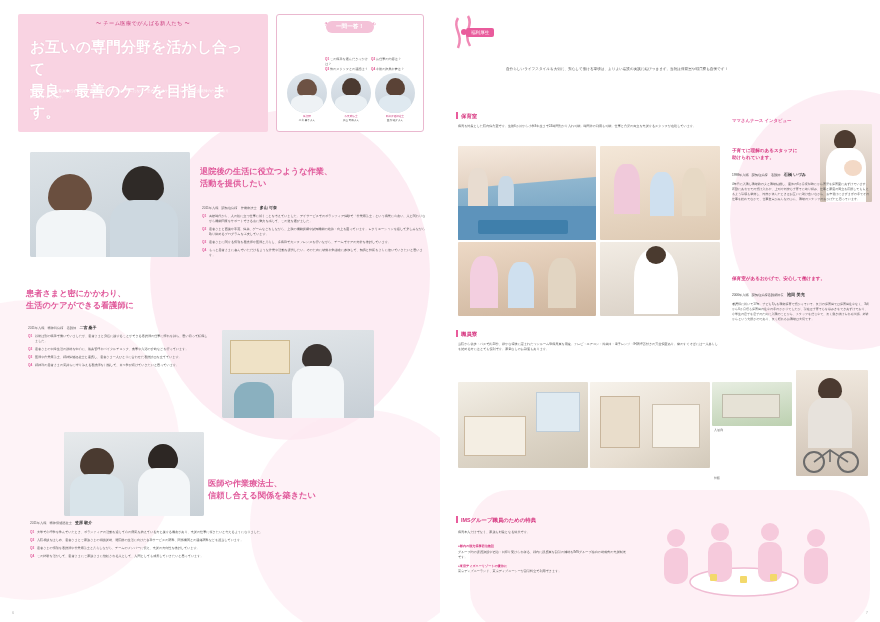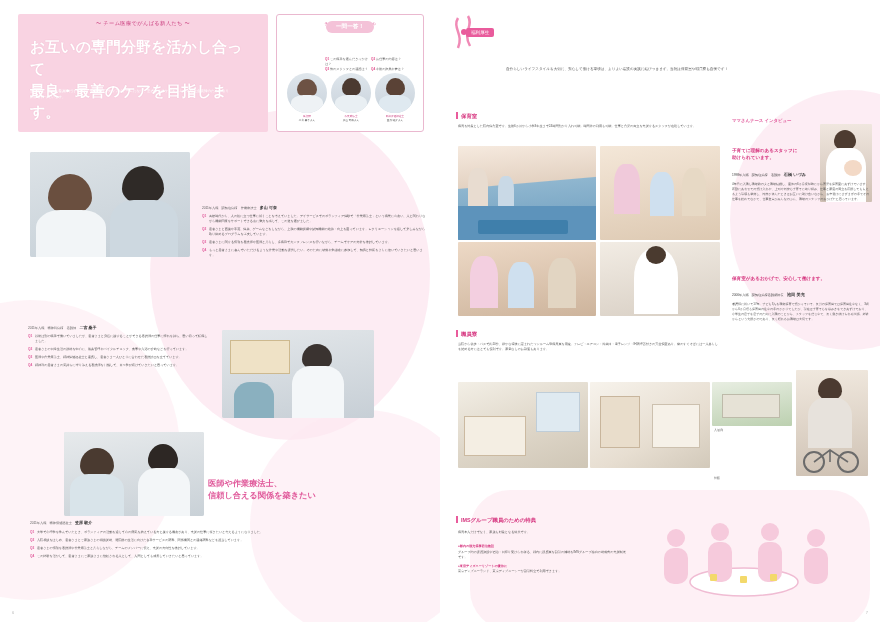--- a/index.html
+++ b/index.html
@@ -180,20 +180,22 @@
       </div>
     </div>
 
     <div class="iv-photo" style="left:30px; top:152px; width:160px; height:105px;">
       <div style="position:absolute; inset:0; background:linear-gradient(165deg,#dde3e7 0%,#c4ced6 100%);"></div>
       <div class="silh" style="left:18px; top:22px; width:44px; height:40px; background:#6a4f3f;"></div>
       <div class="silh" style="left:6px; top:58px; width:70px; height:50px; background:#f2f5f7; border-radius:35% 35% 0 0;"></div>
       <div class="silh" style="left:92px; top:14px; width:42px; height:38px; background:#2f2a27;"></div>
       <div class="silh" style="left:80px; top:48px; width:68px; height:60px; background:#cdd8e0; border-radius:35% 35% 0 0;"></div>
     </div>
+    <div class="iv-head" style="left:200px; top:166px; width:230px; white-space:pre-line;">退院後の生活に役立つような作業、
+活動を提供したい</div>
     <div class="iv-meta" style="left:202px; top:205px;">
       <span>2011年入職</span>　<span>認知症病棟　作業療法士</span>　<b>多山 可奈</b>
     </div>
     <div class="qa-rows" style="left:202px; top:214px; width:226px;">
       <div class="row">
           <div class="q">Q1</div>
           <div class="a">高校時代から、人の役に立つ仕事に就くことを考えていました。デイサービスでのボランティア体験で「作業療法士」という職業に出会い、人と関わりながら機能回復をサポートできる点に魅力を感じて、この道を選びました。</div>
         </div>
       <div class="row">
           <div class="q">Q2</div>
@@ -202,20 +204,22 @@
       <div class="row">
           <div class="q">Q3</div>
           <div class="a">患者さまに関する情報を看護師や医師と共有し、多職種でカンファレンスを行いながら、チームでケアの方針を検討しています。</div>
         </div>
       <div class="row">
           <div class="q">Q4</div>
           <div class="a">もっと患者さまに喜んでいただけるような作業や活動を提供したい。そのために研修や勉強会に参加して、知識と技術をさらに磨いていきたいと思います。</div>
         </div>
     </div>
 
+    <div class="iv-head" style="left:26px; top:288px; width:190px; white-space:pre-line;">患者さまと密にかかわり、
+生活のケアができる看護師に</div>
     <div class="iv-meta" style="left:28px; top:325px;">
       <span>2011年入職</span>　<span>精神科病棟　看護師</span>　<b>二宮 桑子</b>
     </div>
     <div class="qa-rows" style="left:28px; top:334px; width:182px;">
       <div class="row">
           <div class="q">Q1</div>
           <div class="a">以前は別の職種で働いていましたが、患者さまと身近に接することができる看護師の仕事に憧れを持ち、思い切って転職しました。</div>
         </div>
       <div class="row">
           <div class="q">Q2</div>

